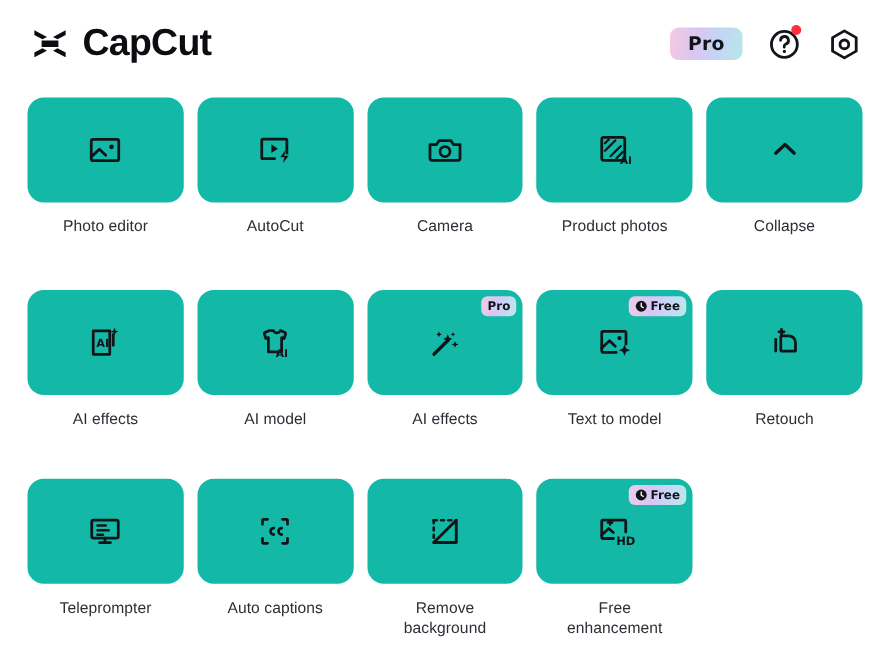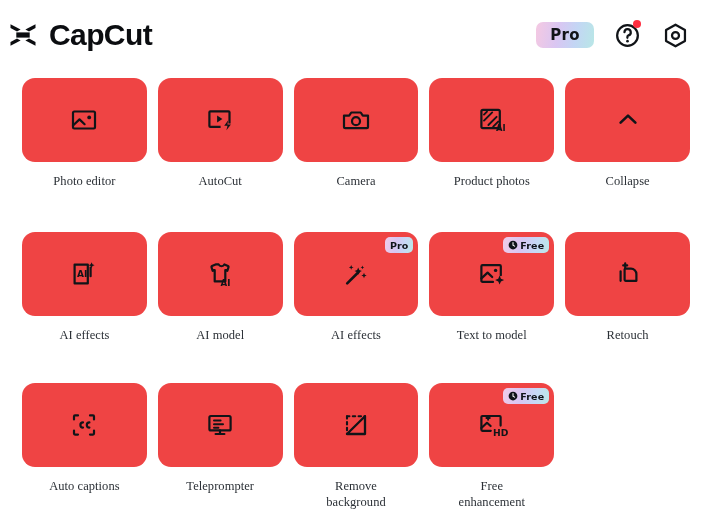--- a/index.html
+++ b/index.html
@@ -15,21 +15,21 @@
     background: #ffffff;
     color: #111418;
     position: relative;
   }
 
   
   .header {
     height: 70px;
     display: flex;
     align-items: center;
-    padding: 0 22px 0 6px;
+    padding: 0 22px 0 23px;
   }
 
   .brand {
     display: flex;
     align-items: center;
     gap: 9px;
   }
 
   .brand-logo {
     width: 34px;
@@ -105,39 +105,38 @@
     display: flex;
     flex-direction: column;
     align-items: center;
   }
 
   .tile {
     position: relative;
     width: 100%;
     height: 84px;
     border-radius: 13px;
-    background: #ef4444;
+    background: #14b8a6;
     display: flex;
     align-items: center;
     justify-content: center;
     cursor: pointer;
   }
 
   .tile svg { display: block; }
 
   .tile-label {
     margin-top: 11px;
     font-size: 12.5px;
     line-height: 16px;
     color: #2b3036;
     text-align: center;
     max-width: 122px;
     white-space: pre-line;
     letter-spacing: 0.05px;
-    font-family: Liberation Serif, serif;
   }
 
   
   .row-1 .cell { margin-bottom: 35px; }
   .row-2 .cell { margin-bottom: 32px; }
 
   
   .corner-badge {
     position: absolute;
     top: 5px;
@@ -359,43 +358,43 @@
   </div>
 
 </div>
 
 <div class="grid row-3">
 
   <div class="cell">
     <div class="tile">
       <span>
         <svg viewBox="0 0 32 32" width="32" height="32" fill="none" stroke="#111418" stroke-width="2.2" stroke-linecap="round" stroke-linejoin="round">
+          <rect x="5.4" y="7.0" width="21.2" height="14.4" rx="1.5"></rect>
+          <path d="M10.0 11.4h6.6M10.0 15.2h9.0M10.0 18.8h4.4" stroke-width="2.0"></path>
+          <path d="M16.0 21.4v3.0M11.6 25.0h8.8"></path>
+        </svg>
+      </span>
+    </div>
+    <div class="tile-label">Teleprompter</div>
+  </div>
+
+  <div class="cell">
+    <div class="tile">
+      <span>
+        <svg viewBox="0 0 32 32" width="32" height="32" fill="none" stroke="#111418" stroke-width="2.2" stroke-linecap="round" stroke-linejoin="round">
           <path d="M10.0 6.4H7.0a1 1 0 0 0-1 1v3.0"></path>
           <path d="M22.0 6.4h3.0a1 1 0 0 1 1 1v3.0"></path>
           <path d="M10.0 25.6H7.0a1 1 0 0 1-1-1v-3.0"></path>
           <path d="M22.0 25.6h3.0a1 1 0 0 0 1-1v-3.0"></path>
           <path d="M15.0 13.4a2.6 2.6 0 0 0-2.6 2.6 2.6 2.6 0 0 0 2.6 2.6"></path>
           <path d="M21.4 13.4a2.6 2.6 0 0 0-2.6 2.6 2.6 2.6 0 0 0 2.6 2.6"></path>
         </svg>
       </span>
     </div>
     <div class="tile-label">Auto captions</div>
-  </div>
-
-  <div class="cell">
-    <div class="tile">
-      <span>
-        <svg viewBox="0 0 32 32" width="32" height="32" fill="none" stroke="#111418" stroke-width="2.2" stroke-linecap="round" stroke-linejoin="round">
-          <rect x="5.4" y="7.0" width="21.2" height="14.4" rx="1.5"></rect>
-          <path d="M10.0 11.4h6.6M10.0 15.2h9.0M10.0 18.8h4.4" stroke-width="2.0"></path>
-          <path d="M16.0 21.4v3.0M11.6 25.0h8.8"></path>
-        </svg>
-      </span>
-    </div>
-    <div class="tile-label">Teleprompter</div>
   </div>
 
   <div class="cell">
     <div class="tile">
       <span>
         <svg viewBox="0 0 32 32" width="32" height="32" fill="none">
           <g stroke="#111418" stroke-width="2.1" stroke-linecap="round" stroke-dasharray="2.4 3.4">
             <path d="M7.0 7.2h18.0"></path>
             <path d="M7.0 7.2v17.8"></path>
           </g>

